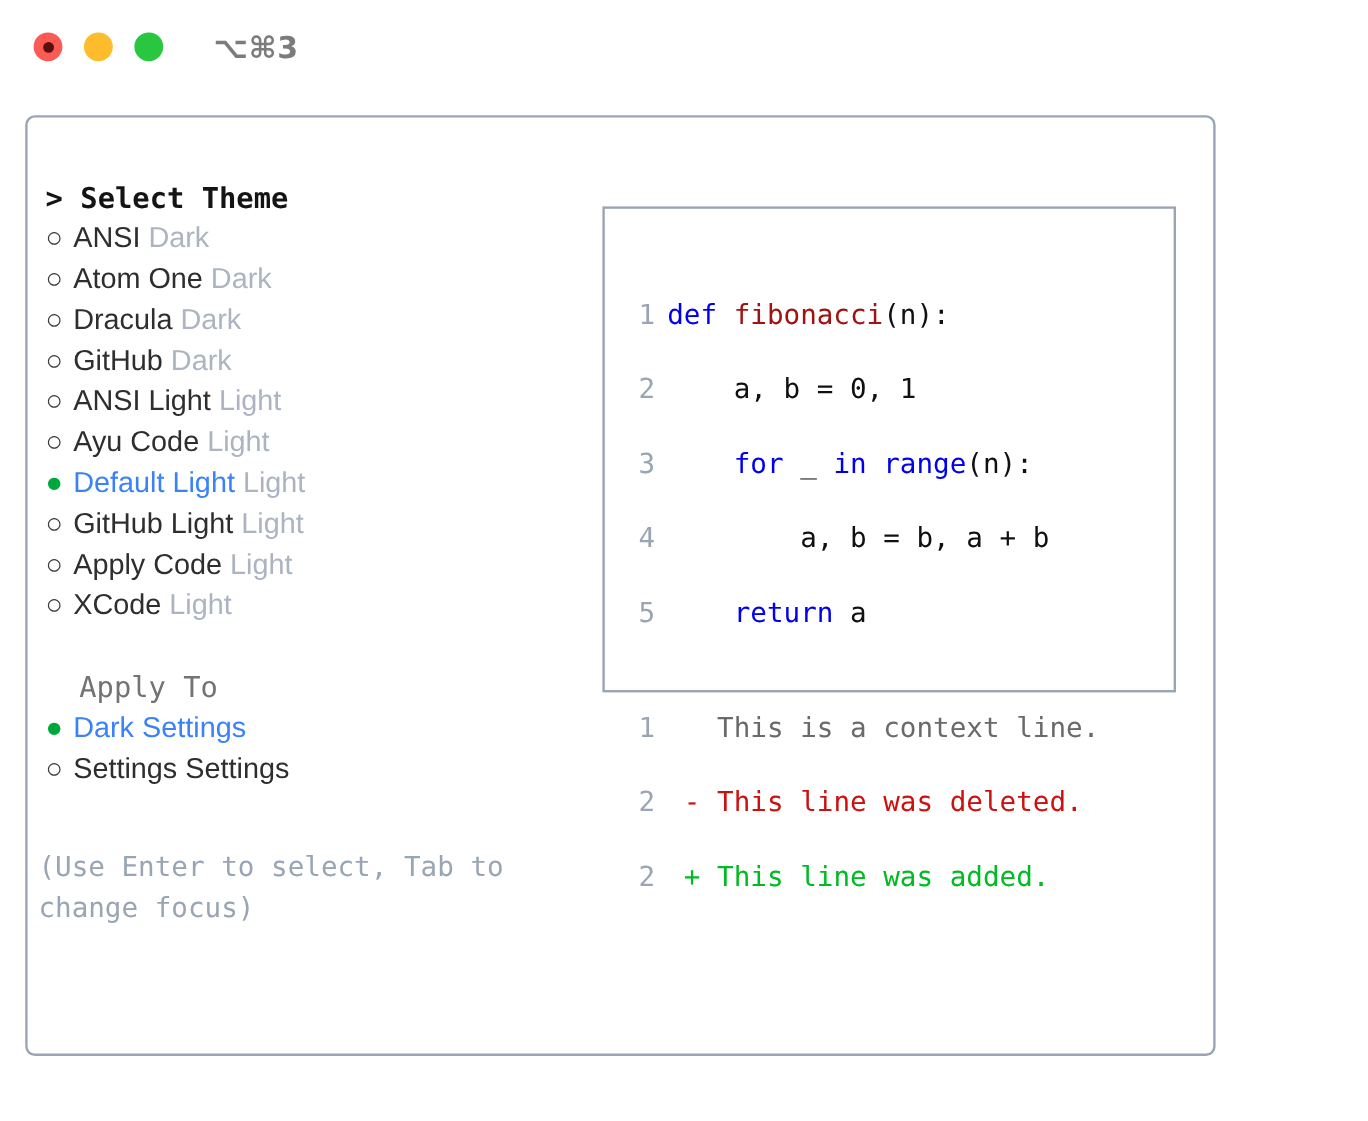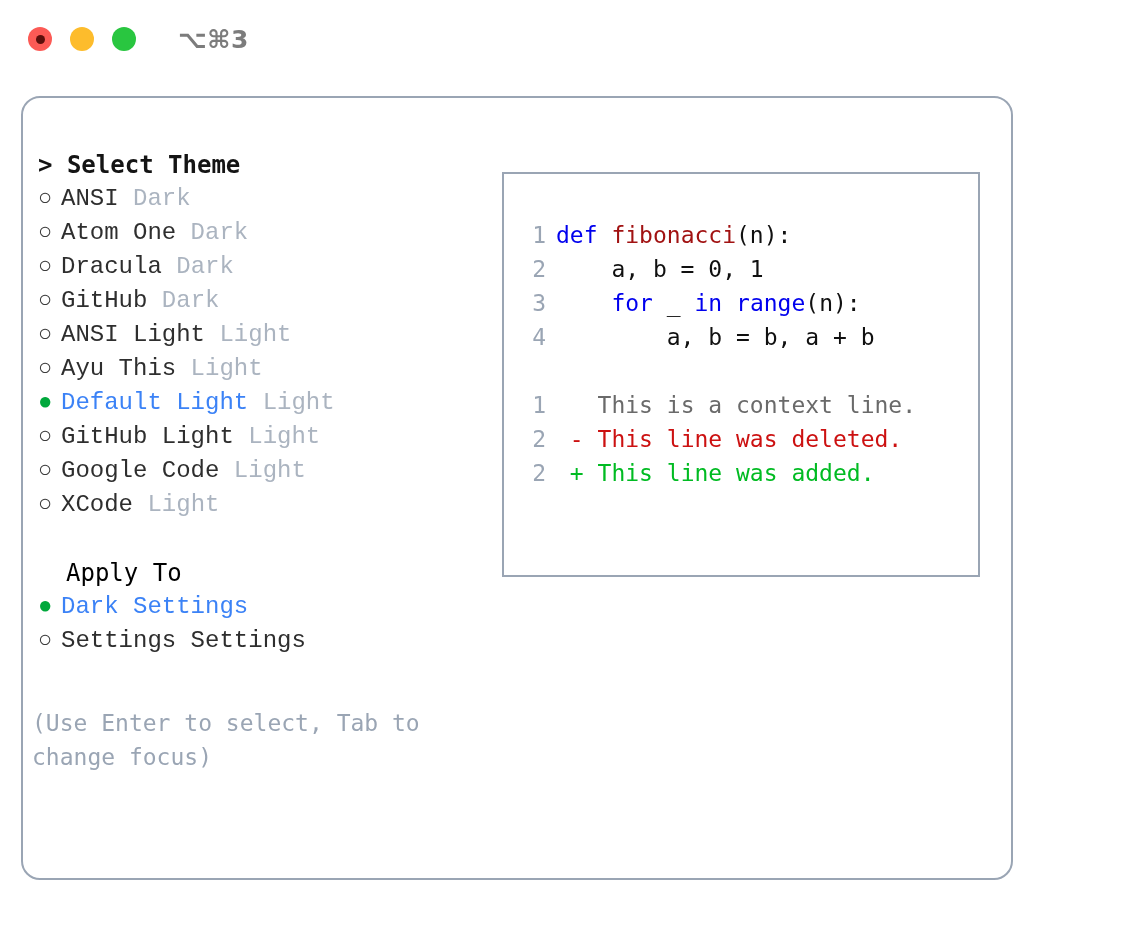--- a/index.html
+++ b/index.html
@@ -73,21 +73,21 @@
   }
 
   
   .panel {
     position: absolute;
     left: 21px;
     top: 96px;
     width: 992px;
     height: 784px;
     border: 2px solid #9aa5b4;
-    border-radius: 19px;
+    border-radius: 8px;
     box-sizing: border-box;
     background: #ffffff;
   }
 
   .panel-inner {
     position: relative;
     width: 100%;
     height: 100%;
   }
 
@@ -106,21 +106,21 @@
     color: #141414;
     height: 34px;
     line-height: 34px;
     white-space: pre;
   }
   .section-header .caret { color: #141414; }
 
   .opt-row {
     height: 34px;
     line-height: 34px;
-    font-family: Liberation Mono, monospace;
+    font-family: Liberation Sans, sans-serif;
     font-size: 24px;
     color: #2e2e2e;
     white-space: pre;
     display: block;
   }
   .bullet {
     display: inline-block;
     width: 23px;
     color: #3b3b3b;
   }
@@ -131,21 +131,21 @@
     color: #abb4c0;
   }
 
   .spacer-row { height: 34px; }
 
   .apply-header {
     height: 34px;
     line-height: 34px;
     font-family: "DejaVu Sans Mono", monospace;
     font-size: 24px;
-    color: #000000;
+    color: #737373;
     white-space: pre;
     padding-left: 28px;
   }
 
   .hint {
     position: absolute;
     left: 9px;
     top: 608px;
     width: 400px;
     font-family: "DejaVu Sans Mono", monospace;
@@ -184,20 +184,21 @@
     left: 14px;
     top: 44px;
     right: 6px;
   }
   .code-line {
     font-family: "DejaVu Sans Mono", monospace;
     font-size: 23px;
     line-height: 34px;
     white-space: pre;
     color: #101010;
+    margin-top: 28px;
   }
   .ln {
     display: inline-block;
     width: 28px;
     text-align: right;
     color: #9aa5b4;
     margin-right: 10px;
   }
   .kw   { color: #0000ee; }
   .fn   { color: #a11212; }
@@ -228,24 +229,24 @@
       <div class="left-col">
 
         <div class="section-header"><span class="caret">&gt;</span><span> </span><span>Select Theme</span></div>
 
         <div id="theme-list">
             <div class="opt-row"><span class="bullet">○ </span><span class="opt-label">ANSI</span><span class="tag"> Dark</span></div>
             <div class="opt-row"><span class="bullet">○ </span><span class="opt-label">Atom One</span><span class="tag"> Dark</span></div>
             <div class="opt-row"><span class="bullet">○ </span><span class="opt-label">Dracula</span><span class="tag"> Dark</span></div>
             <div class="opt-row"><span class="bullet">○ </span><span class="opt-label">GitHub</span><span class="tag"> Dark</span></div>
             <div class="opt-row"><span class="bullet">○ </span><span class="opt-label">ANSI Light</span><span class="tag"> Light</span></div>
-            <div class="opt-row"><span class="bullet">○ </span><span class="opt-label">Ayu This</span><span class="tag"> Light</span></div>
+            <div class="opt-row"><span class="bullet">○ </span><span class="opt-label">Ayu Code</span><span class="tag"> Light</span></div>
             <div class="opt-row selected"><span class="bullet on">● </span><span class="opt-label">Default Light</span><span class="tag"> Light</span></div>
             <div class="opt-row"><span class="bullet">○ </span><span class="opt-label">GitHub Light</span><span class="tag"> Light</span></div>
-            <div class="opt-row"><span class="bullet">○ </span><span class="opt-label">Google Code</span><span class="tag"> Light</span></div>
+            <div class="opt-row"><span class="bullet">○ </span><span class="opt-label">Apply Code</span><span class="tag"> Light</span></div>
             <div class="opt-row"><span class="bullet">○ </span><span class="opt-label">XCode</span><span class="tag"> Light</span></div>
           </div>
 
         <div class="spacer-row"></div>
 
         <div class="apply-header">Apply To</div>
 
         <div id="apply-list">
             <div class="opt-row selected"><span class="bullet on">● </span><span class="opt-label">Dark Settings</span></div>
             <div class="opt-row"><span class="bullet">○ </span><span class="opt-label">Settings Settings</span></div>
@@ -256,20 +257,21 @@
 
       <div class="right-col">
 
         <div class="preview-box">
           <div class="code-area">
             <div id="code-lines">
                 <div class="code-line"><span class="ln">1</span><span class="kw">def </span><span class="fn">fibonacci</span><span class="plain">(n):</span></div>
                 <div class="code-line"><span class="ln">2</span><span class="plain">    a, b = 0, 1</span></div>
                 <div class="code-line"><span class="ln">3</span><span class="plain">    </span><span class="kw">for</span><span class="plain"> _ </span><span class="kw">in</span><span class="plain"> </span><span class="kw">range</span><span class="plain">(n):</span></div>
                 <div class="code-line"><span class="ln">4</span><span class="plain">        a, b = b, a + b</span></div>
+                <div class="code-line"><span class="ln">5</span><span class="plain">    </span><span class="kw">return</span><span class="plain"> a</span></div>
               </div>
             <div class="diff-gap"></div>
             <div id="diff-lines">
                 <div class="code-line"><span class="ln">1</span><span class="diff-ctx">  </span><span class="diff-ctx"> This is a context line.</span></div>
                 <div class="code-line"><span class="ln">2</span><span class="diff-del"> -</span><span class="diff-del"> This line was deleted.</span></div>
                 <div class="code-line"><span class="ln">2</span><span class="diff-add"> +</span><span class="diff-add"> This line was added.</span></div>
               </div>
           </div>
         </div>
       </div>

